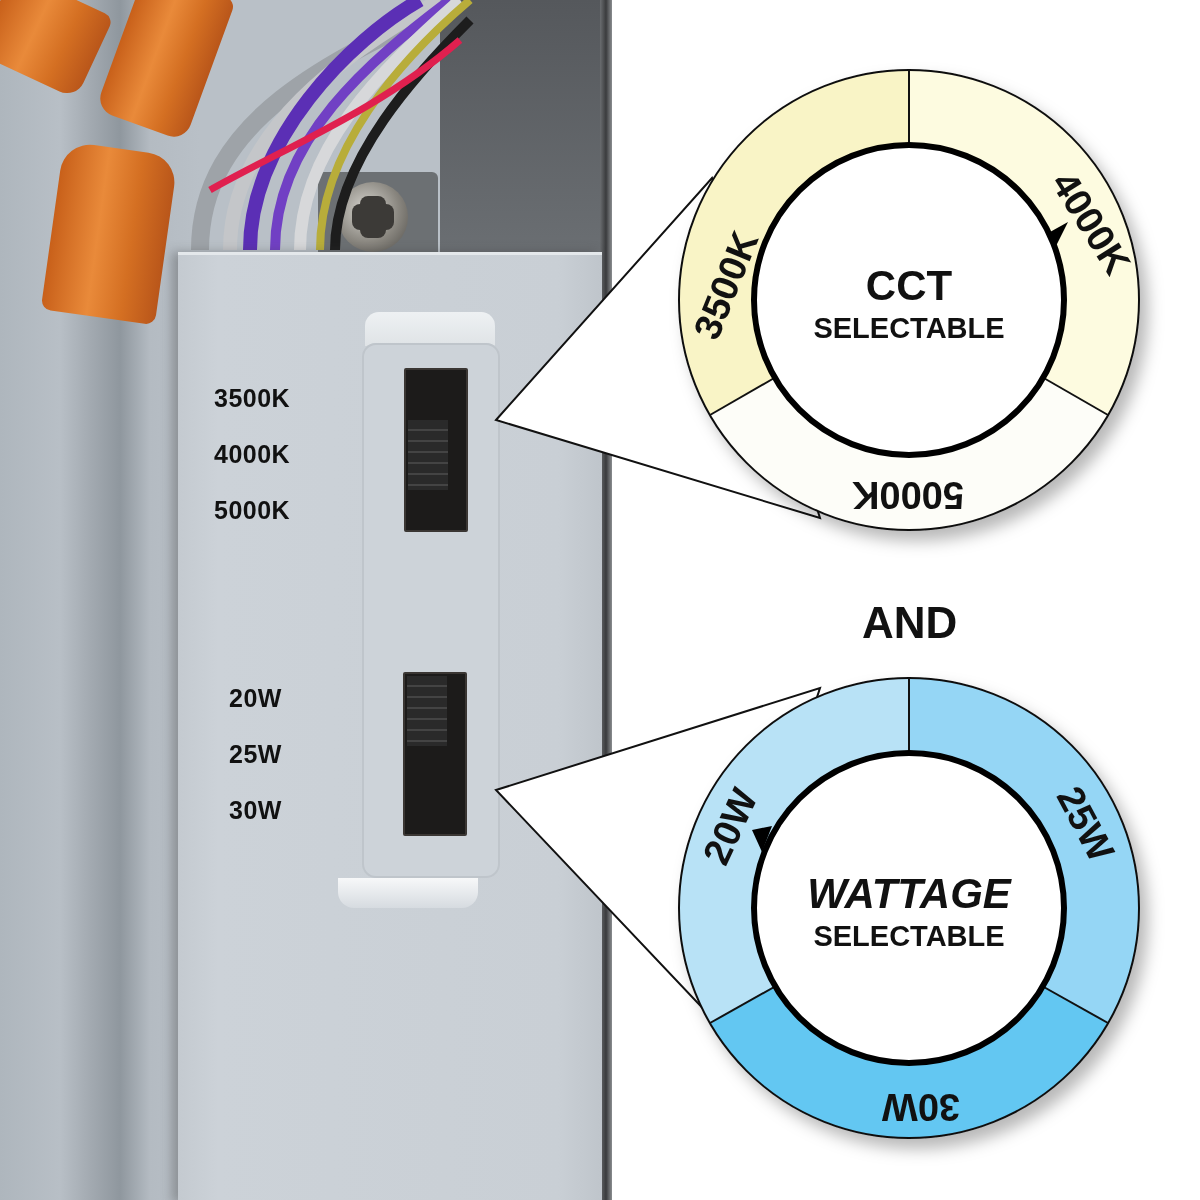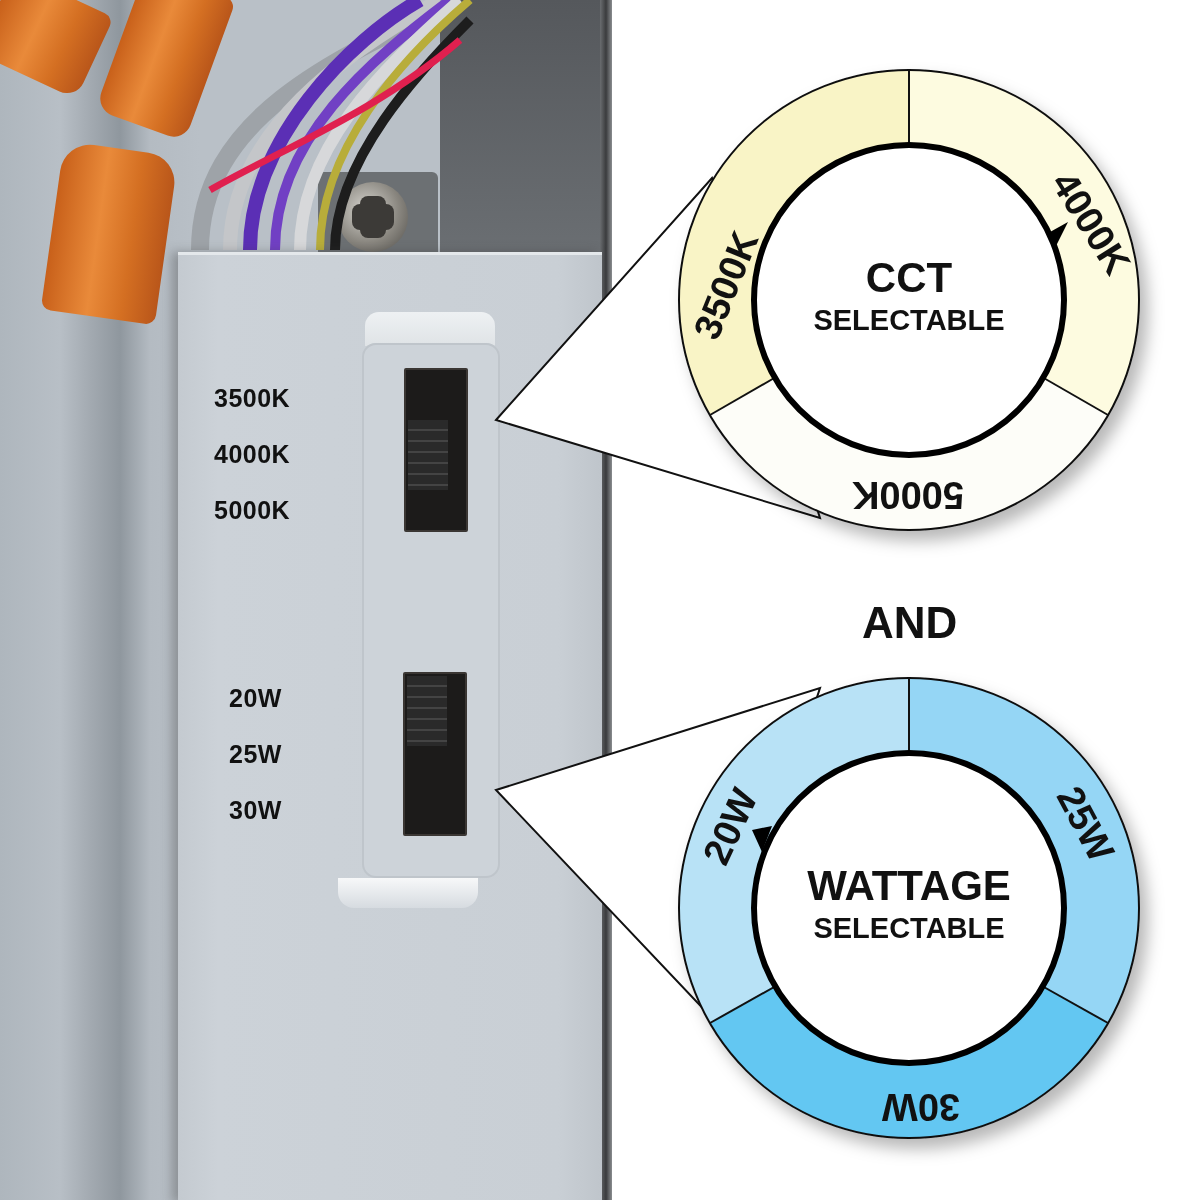--- a/index.html
+++ b/index.html
@@ -22,21 +22,21 @@
   .slot-watt{left:403px;top:672px;height:160px;}
   .knob{position:absolute;left:2px;width:40px;height:70px;background:repeating-linear-gradient(180deg,#2a2a2a 0,#2a2a2a 9px,#444 9px,#444 11px);}
   .slot-cct .knob{top:50px;}
   .slot-watt .knob{top:2px;}
   .label-col{position:absolute;font-weight:bold;color:#111;font-size:25px;letter-spacing:0.5px;}
   .label-col div{height:56px;line-height:56px;}
   .cct-labels{left:214px;top:370px;}
   .watt-labels{left:229px;top:670px;}
   svg.overlay{position:absolute;left:0;top:0;}
   .and-text{position:absolute;left:862px;top:598px;font-size:44px;font-weight:bold;color:#111;}
-  .dial-title{position:absolute;font-weight:bold;text-align:center;color:#111;}
+  .dial-title{position:absolute;font-weight:bold;text-align:center;color:#111;margin-top:8px;}
 </style>
 </head>
 <body>
 
 <div class="photo">
   <div class="back-panel"></div>
   <div class="dark-gap"></div>
   <div class="screw-plate"></div>
   <div class="screw"></div>
 
@@ -129,15 +129,15 @@
 </svg>
 
 <div class="dial-title" style="left:779px;top:254px;width:260px;">
   <div style="font-size:42px;line-height:48px;">CCT</div>
   <div style="font-size:29px;line-height:36px;">SELECTABLE</div>
 </div>
 
 <div class="and-text">AND</div>
 
 <div class="dial-title" style="left:769px;top:862px;width:280px;">
-  <div style="font-size:42px;line-height:48px;">WATTAGE</div>
+  <div style="font-size:42px;line-height:48px;font-style:italic;">WATTAGE</div>
   <div style="font-size:29px;line-height:36px;">SELECTABLE</div>
 </div>
 
 </body></html>

